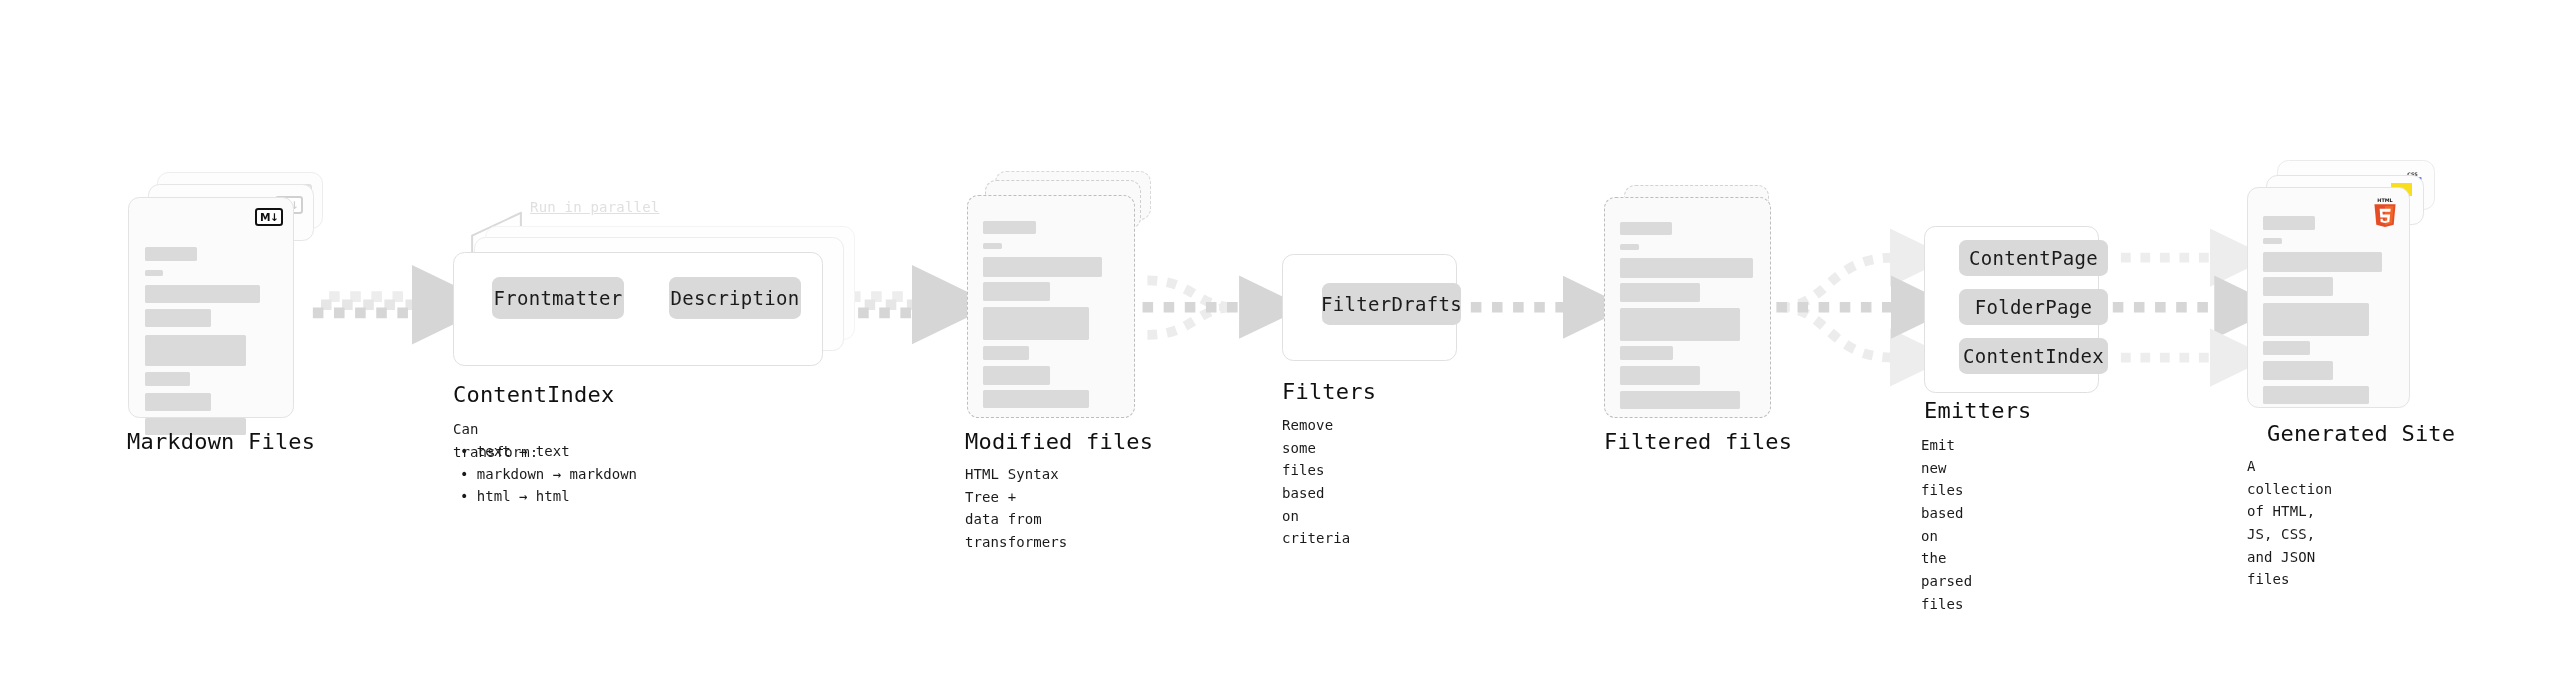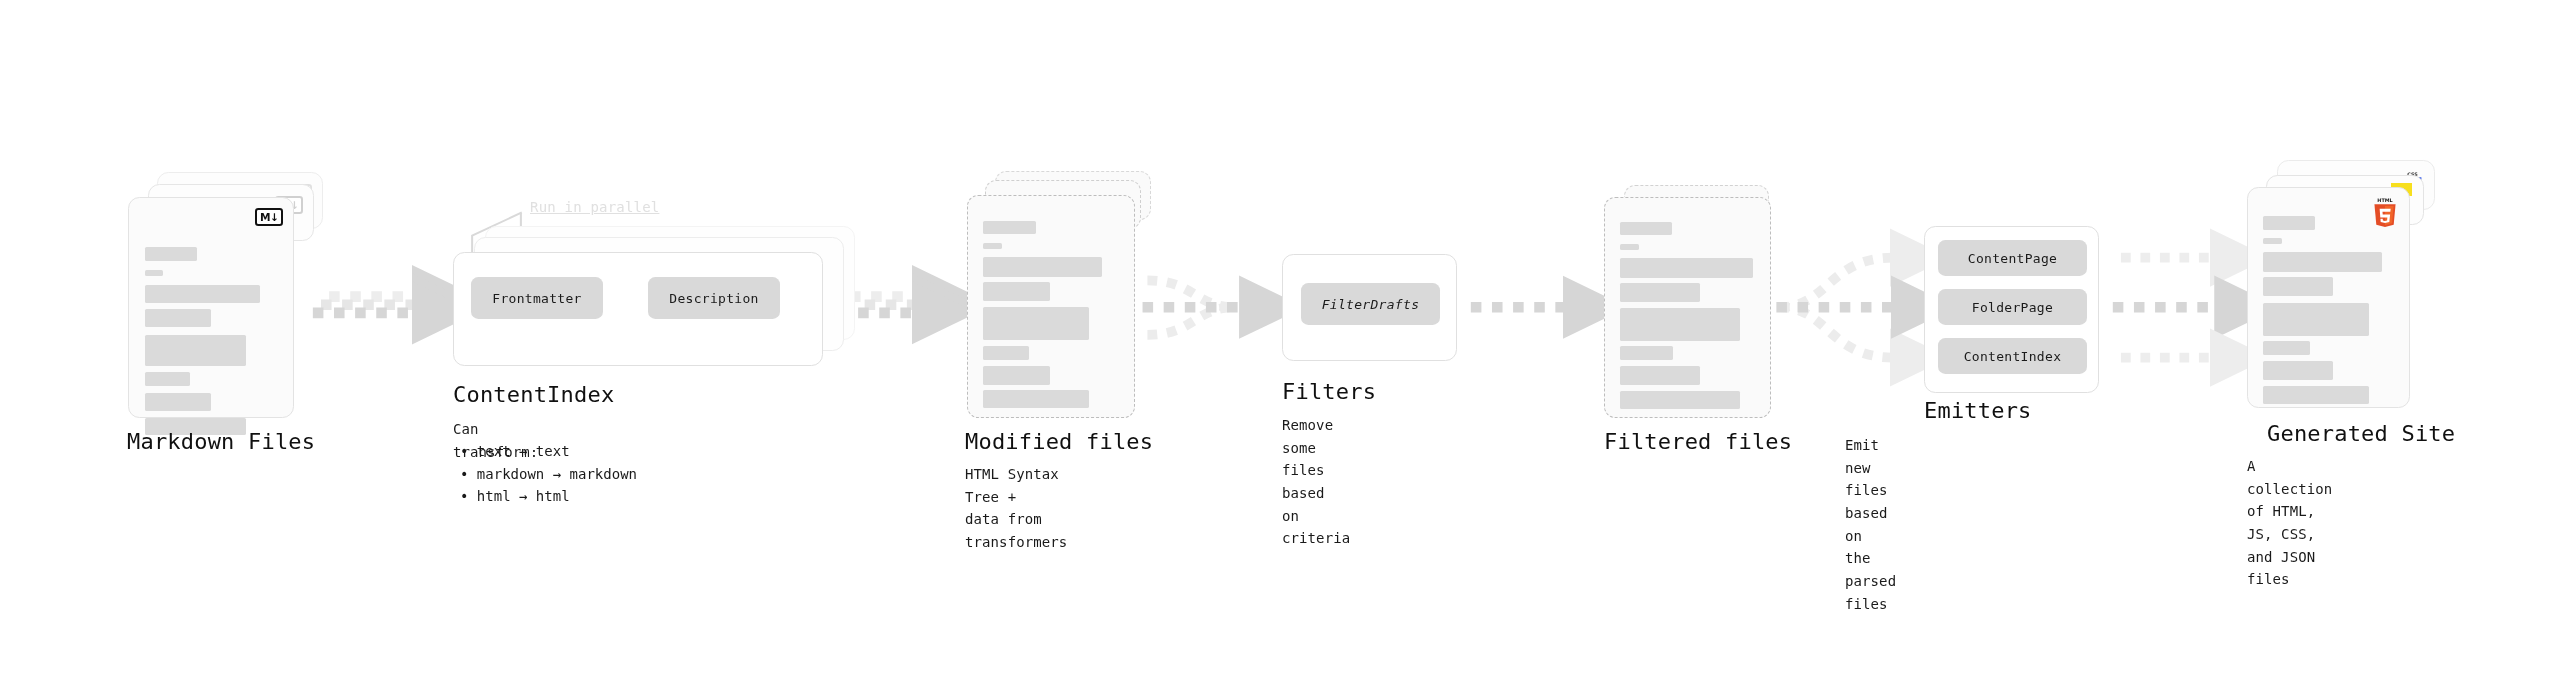--- a/index.html
+++ b/index.html
@@ -85,23 +85,24 @@
   
   .pill {
     position: absolute;
     box-sizing: border-box;
     background: #d9d9d9;
     border-radius: 7.3px;
     display: flex;
     align-items: center;
     justify-content: center;
     color: #1b1b1b;
-    font-size: 13px;
+    font-size: 19px;
     letter-spacing: 0.3px;
     white-space: nowrap;
+    margin-left: 21px;
   }
   .pill.l1 { background: #eaeaea; color: transparent; }
   .pill.l2 { background: #e2e2e2; color: transparent; }
 
   
   .title {
     position: absolute;
     font-size: 22px;
     color: #101010;
     letter-spacing: 0.2px;
@@ -296,21 +297,21 @@
 
     <div class="title" style="left:965px; top:429px;">Modified files</div>
 
     <div class="sub" style="left:965px; top:463px;">HTML Syntax Tree +
 data from transformers</div>
   </div>
 
   <div class="node" style="left:0;top:0;">
 
     <div class="groupbox" style="left:1282px; top:254px; width:175px; height:107px;">
-      <div class="pill" style="left:18px; top:28px; width:139px; height:42px;font-style:italic;">FilterDrafts</div>
+      <div class="pill" style="left:18px; top:28px; width:139px; height:42px;">FilterDrafts</div>
     </div>
 
     <div class="title" style="left:1282px; top:379px;">Filters</div>
 
     <div class="sub" style="left:1282px; top:414px;">Remove some files based
 on criteria</div>
   </div>
 
   <div class="node" style="left:0;top:0;">
 
@@ -334,21 +335,21 @@
   <div class="node" style="left:0;top:0;">
 
     <div class="groupbox" style="left:1924px; top:226px; width:175px; height:167px;">
       <div class="pill" style="left:13px; top:13px; width:149px; height:36px;">ContentPage</div>
       <div class="pill" style="left:13px; top:62px; width:149px; height:36px;">FolderPage</div>
       <div class="pill" style="left:13px; top:111px; width:149px; height:36px;">ContentIndex</div>
     </div>
 
     <div class="title" style="left:1924px; top:398px;">Emitters</div>
 
-    <div class="sub" style="left:1845px; top:434px;">Emit new files based on
+    <div class="sub" style="left:1921px; top:434px;">Emit new files based on
 the parsed files</div>
   </div>
 
   <div class="node" style="left:0;top:0;">
 
     <div class="doc-stack">
 
       <div class="doc ghost" style="left:2277px; top:160px; width:158px; height:50px; border-color:#ebebeb;">
         <svg class="css-badge" style="right:11.4px; top:9px;" viewBox="0 0 26 14">
           <text x="13" y="7" text-anchor="middle" font-size="6" font-family="DejaVu Sans, sans-serif" font-weight="700" fill="#2c2c2c">CSS</text>

